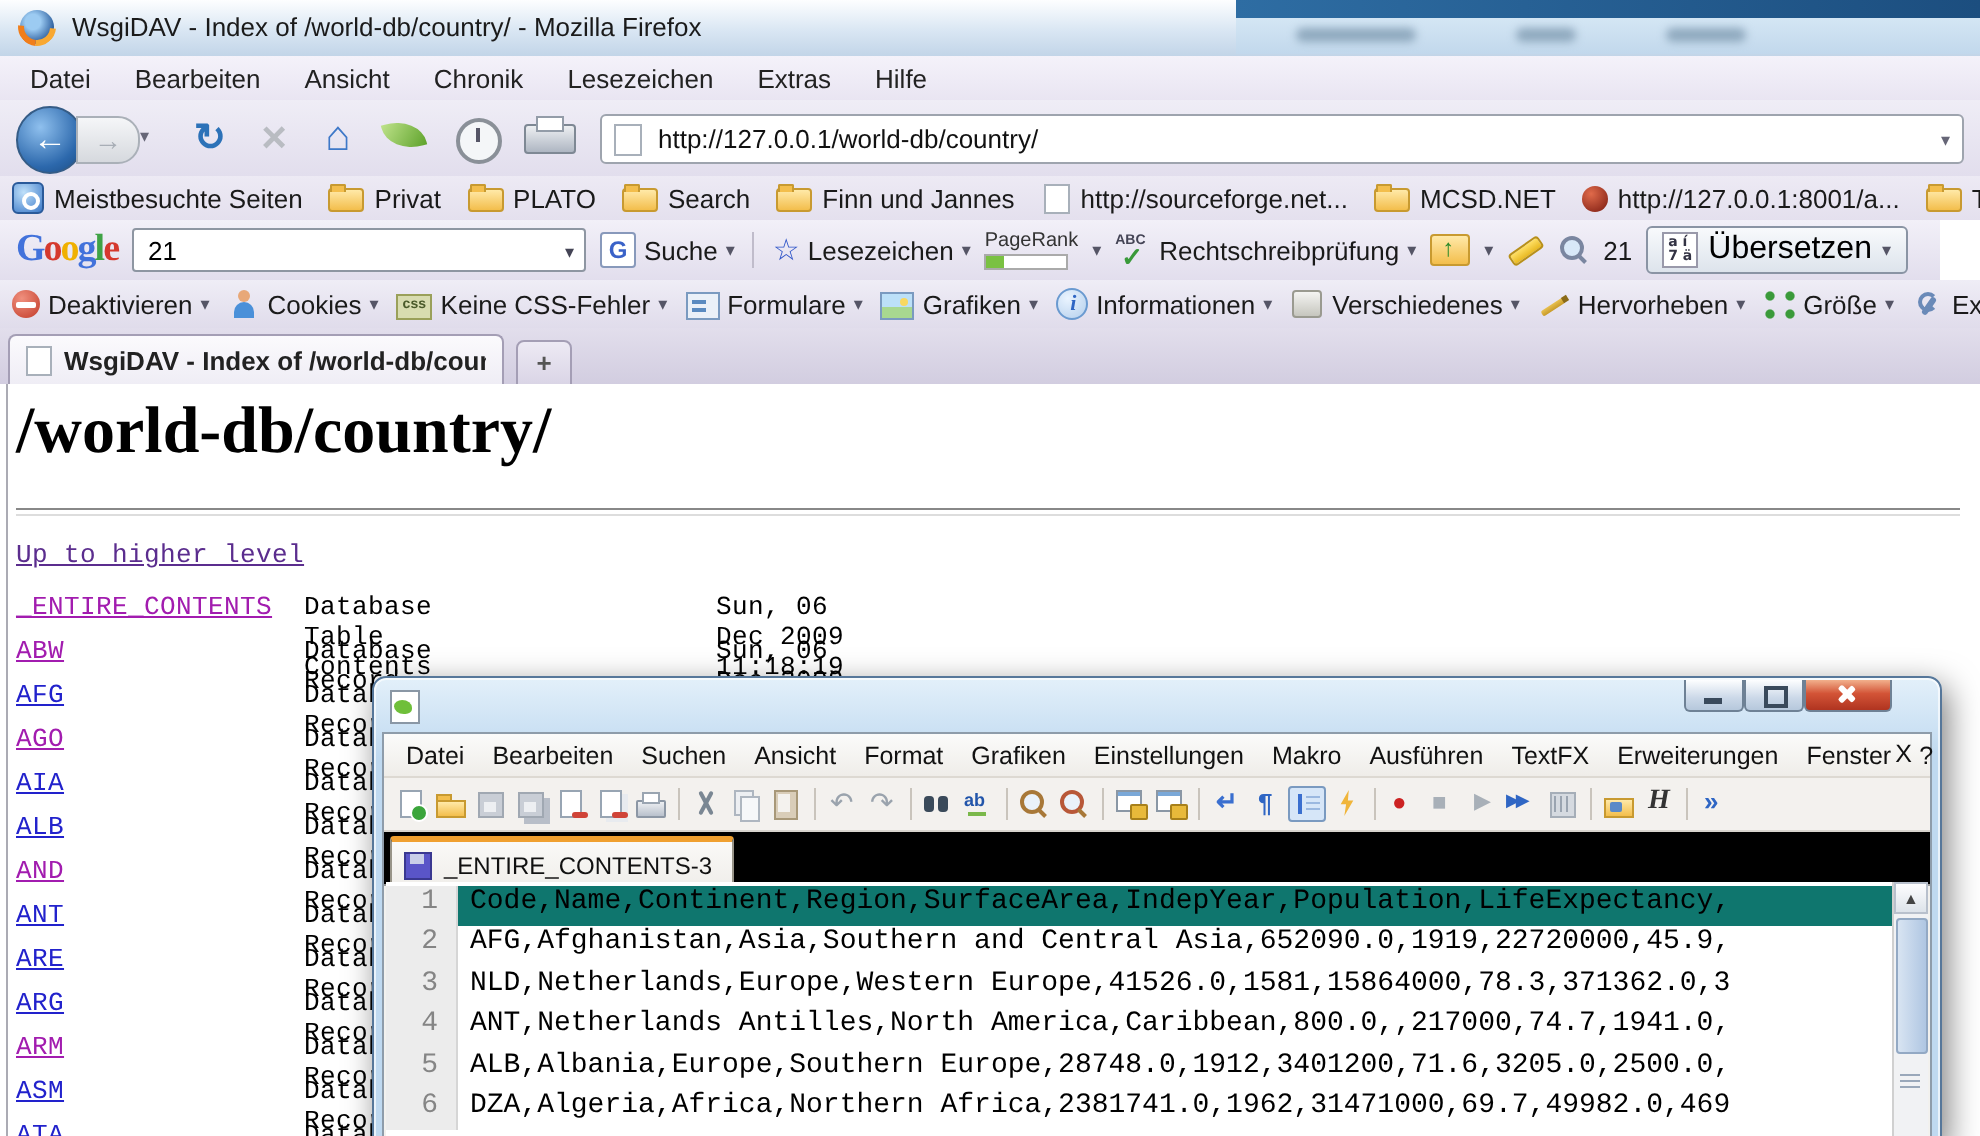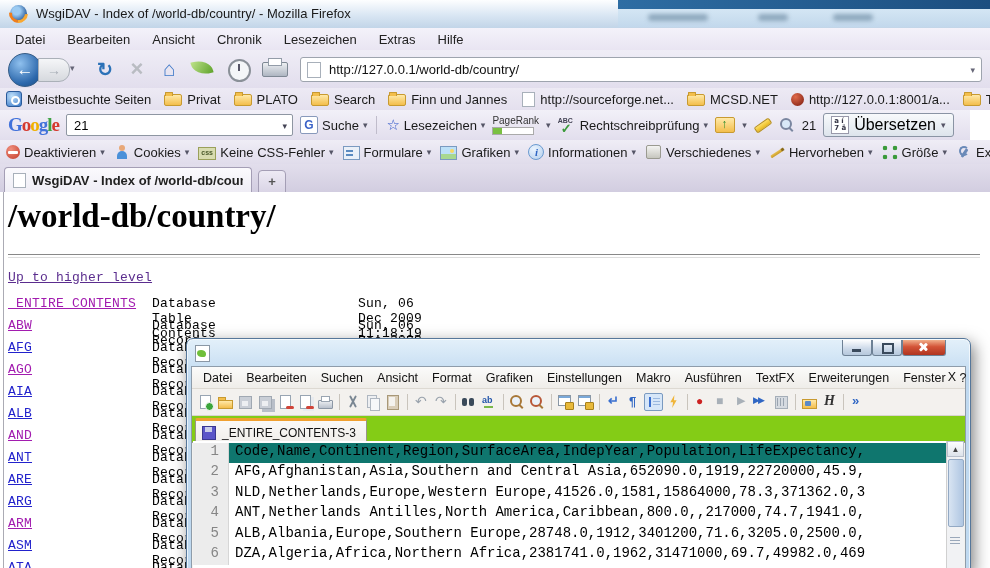--- a/index.html
+++ b/index.html
@@ -201,21 +201,21 @@
   .ic-play::before{content:"▶";position:absolute;left:5px;top:1px;font-size:11px;color:#A8B0B8;}
   .ic-playall::before{content:"▶▶";position:absolute;left:1px;top:2px;font-size:9px;letter-spacing:-2px;color:#2F66C4;}
   .ic-savemacro::before{content:"";position:absolute;left:3px;top:3px;width:11px;height:11px;background:#D5DAE0;border:1px solid #A5AEB8;}
   .ic-savemacro::after{content:"";position:absolute;left:5px;top:5px;width:8px;height:8px;
     background:repeating-linear-gradient(90deg,#9AA4B0 0 1px,transparent 1px 3px);}
   .ic-explorer::before{content:"";position:absolute;left:2px;top:6px;width:13px;height:8px;background:linear-gradient(#FFE9A8,#F3BE4C);border:1px solid #C89A30;}
   .ic-explorer::after{content:"";position:absolute;left:5px;top:8px;width:6px;height:5px;background:#5A8AC8;border-radius:1px;}
   .ic-html::before{content:"H";position:absolute;left:4px;top:0px;font:italic bold 14px "Liberation Serif",serif;color:#333;}
   .ic-more::before{content:"»";position:absolute;left:4px;top:0px;font-size:13px;font-weight:bold;color:#2F66C4;}
 
-  .npp-tabbar{height:26px;background:#84cc16;border-bottom:1px solid #999;position:relative;}
+  .npp-tabbar{height:26px;background:#000000;border-bottom:1px solid #999;position:relative;}
   .npp-tab{position:absolute;left:3px;top:2px;height:24px;background:linear-gradient(#FAF9F7,#EFEDE9);
     border:1px solid #989488;border-bottom:none;border-top:3px solid #F0A030;border-radius:2px 2px 0 0;
     display:flex;align-items:center;gap:6px;padding:0 10px 0 6px;}
   .npp-tab .disk{width:12px;height:12px;background:#5A55C8;border:1px solid #3A3890;position:relative;flex:none;}
   .npp-tab .disk::after{content:"";position:absolute;left:2px;top:0;width:7px;height:5px;background:#C9CEE8;}
   .npp-tab .t{font-size:12px;color:#111;white-space:nowrap;}
 
   .npp-editor{position:absolute;left:1px;right:1px;top:74px;bottom:0;background:#fff;overflow:hidden;}
   .ed-lines{position:absolute;left:0;top:2px;right:17px;}
   .ed-line{height:20.4px;display:flex;font-size:14px;font-family:"Liberation Mono","DejaVu Sans Mono",monospace;white-space:pre;}

